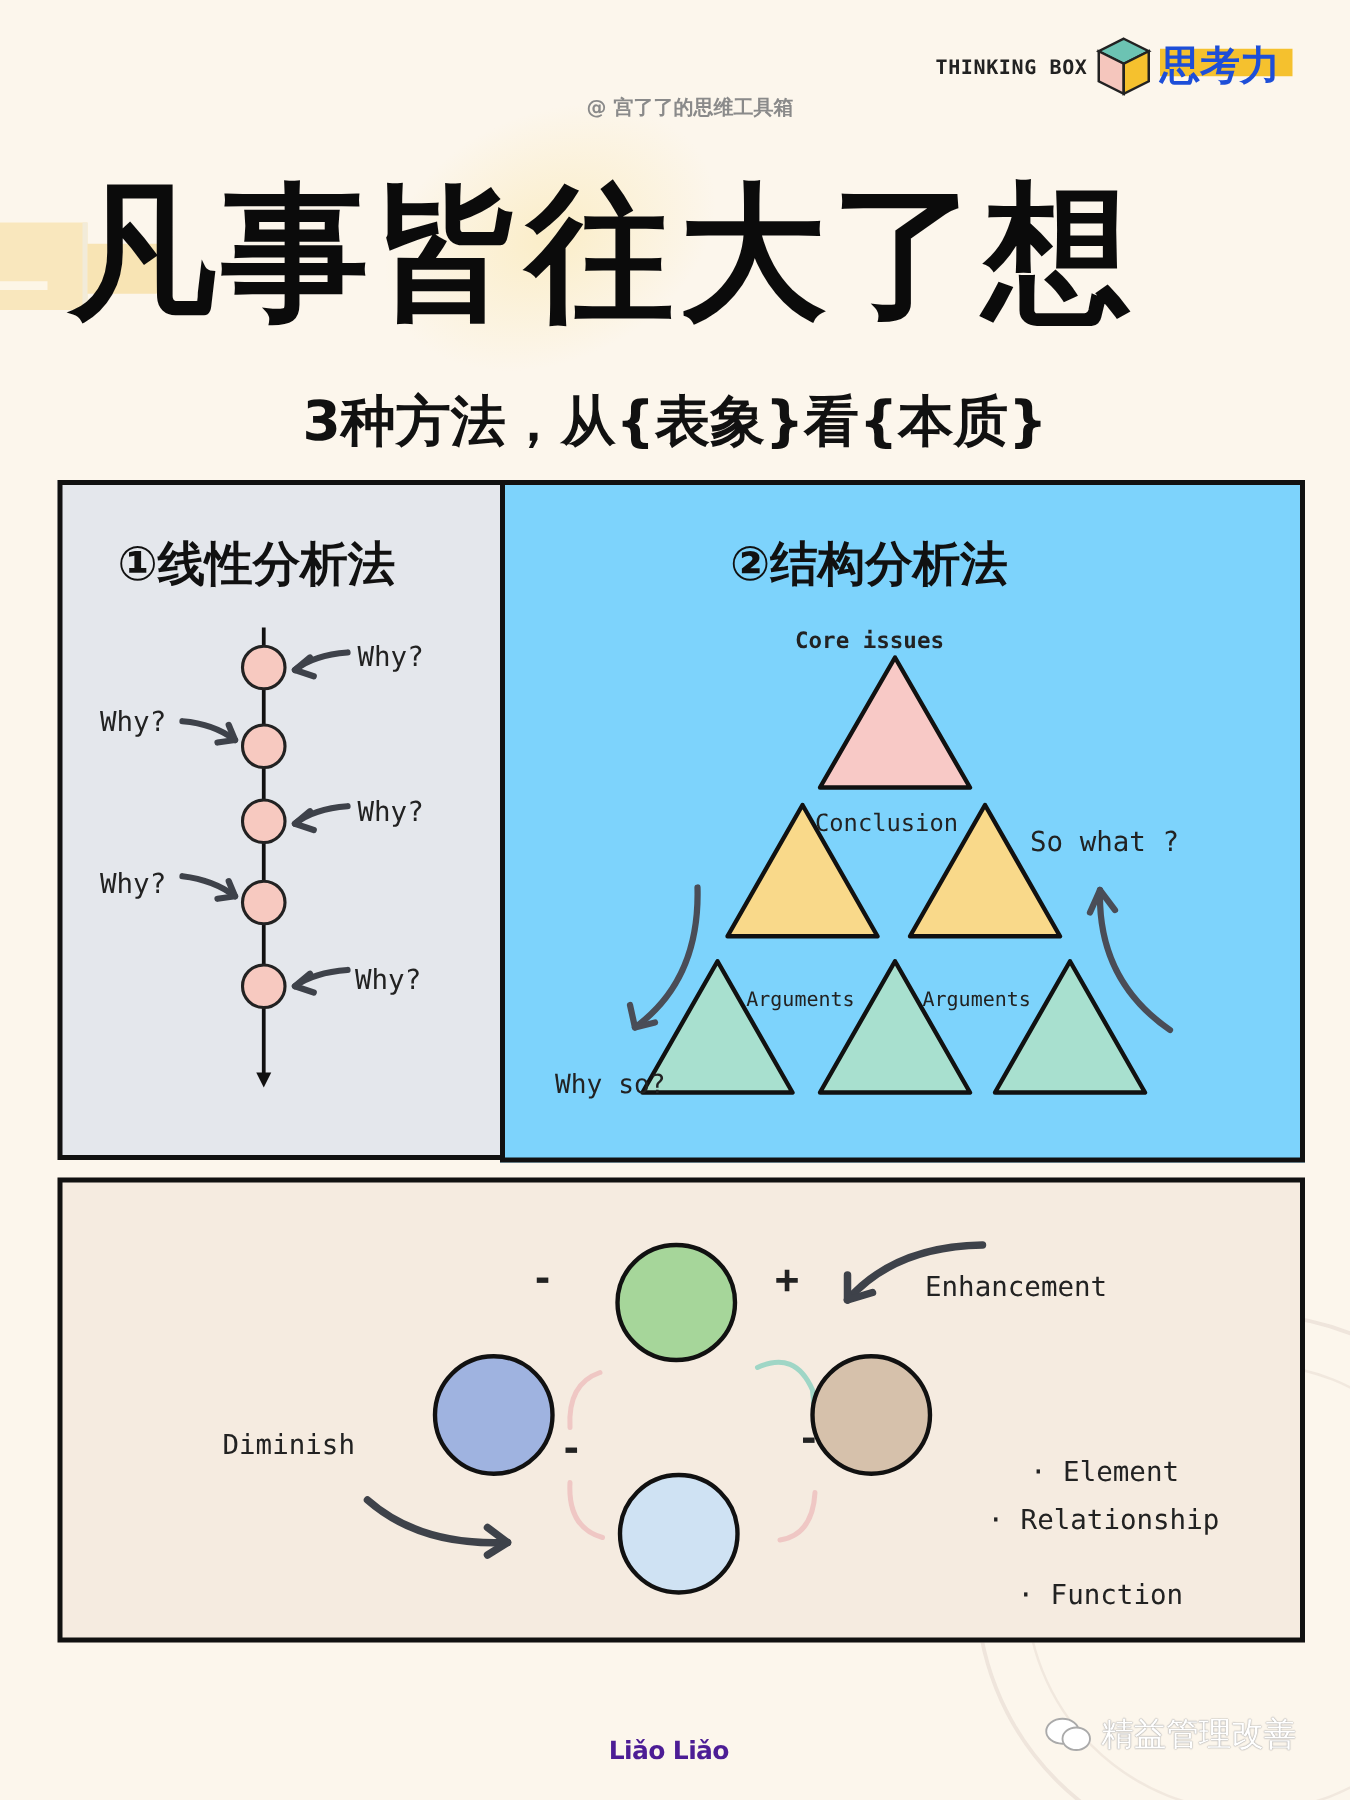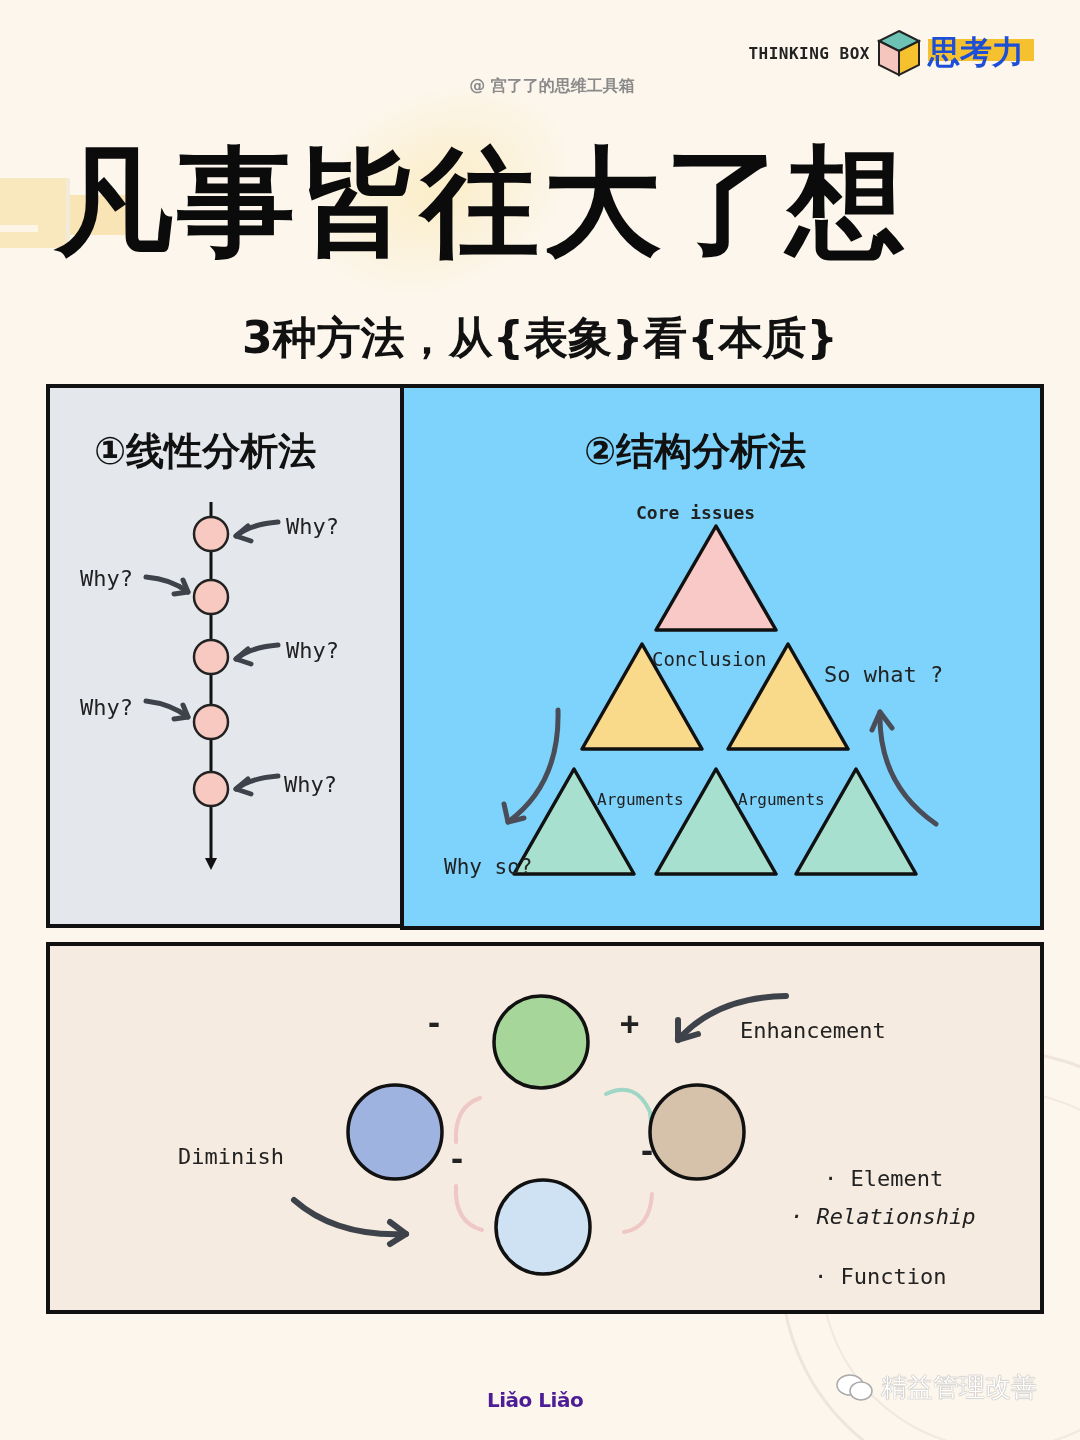--- a/index.html
+++ b/index.html
@@ -172,21 +172,21 @@
       <path d="M360,292 L344,280 M360,292 L344,302"></path>
     </g>
   </svg>
   <div class="hand" style="left:375px; top:60px; font-size:30px; font-weight:bold;">-</div>
   <div class="hand" style="left:570px; top:58px; font-size:32px; font-weight:bold;">+</div>
   <div class="hand" style="left:398px; top:196px; font-size:30px; font-weight:bold;">-</div>
   <div class="hand" style="left:588px; top:188px; font-size:30px; font-weight:bold;">-</div>
   <div class="hand" style="left:690px; top:72px; font-size:22px;">Enhancement</div>
   <div class="hand" style="left:128px; top:198px; font-size:22px;">Diminish</div>
   <div class="hand" style="left:774px; top:220px; font-size:22px;">· Element</div>
-  <div class="hand" style="left:740px; top:258px; font-size:22px;font-style:italic;">· Relationship</div>
+  <div class="hand" style="left:740px; top:258px; font-size:22px;">· Relationship</div>
   <div class="hand" style="left:764px; top:296px; font-size:22px;margin-top:22px;">· Function</div>
 </div>
 
 <div class="abs footer-brand">Liǎo Liǎo</div>
 <div class="abs wechat">
   <svg width="40" height="32" style="position:relative;">
     <ellipse cx="15" cy="13" rx="13" ry="10" fill="#fff" stroke="#aaa" stroke-width="1.5"></ellipse>
     <ellipse cx="26" cy="19" rx="11" ry="9" fill="#fff" stroke="#aaa" stroke-width="1.5"></ellipse>
   </svg>
   <span>精益管理改善</span>

